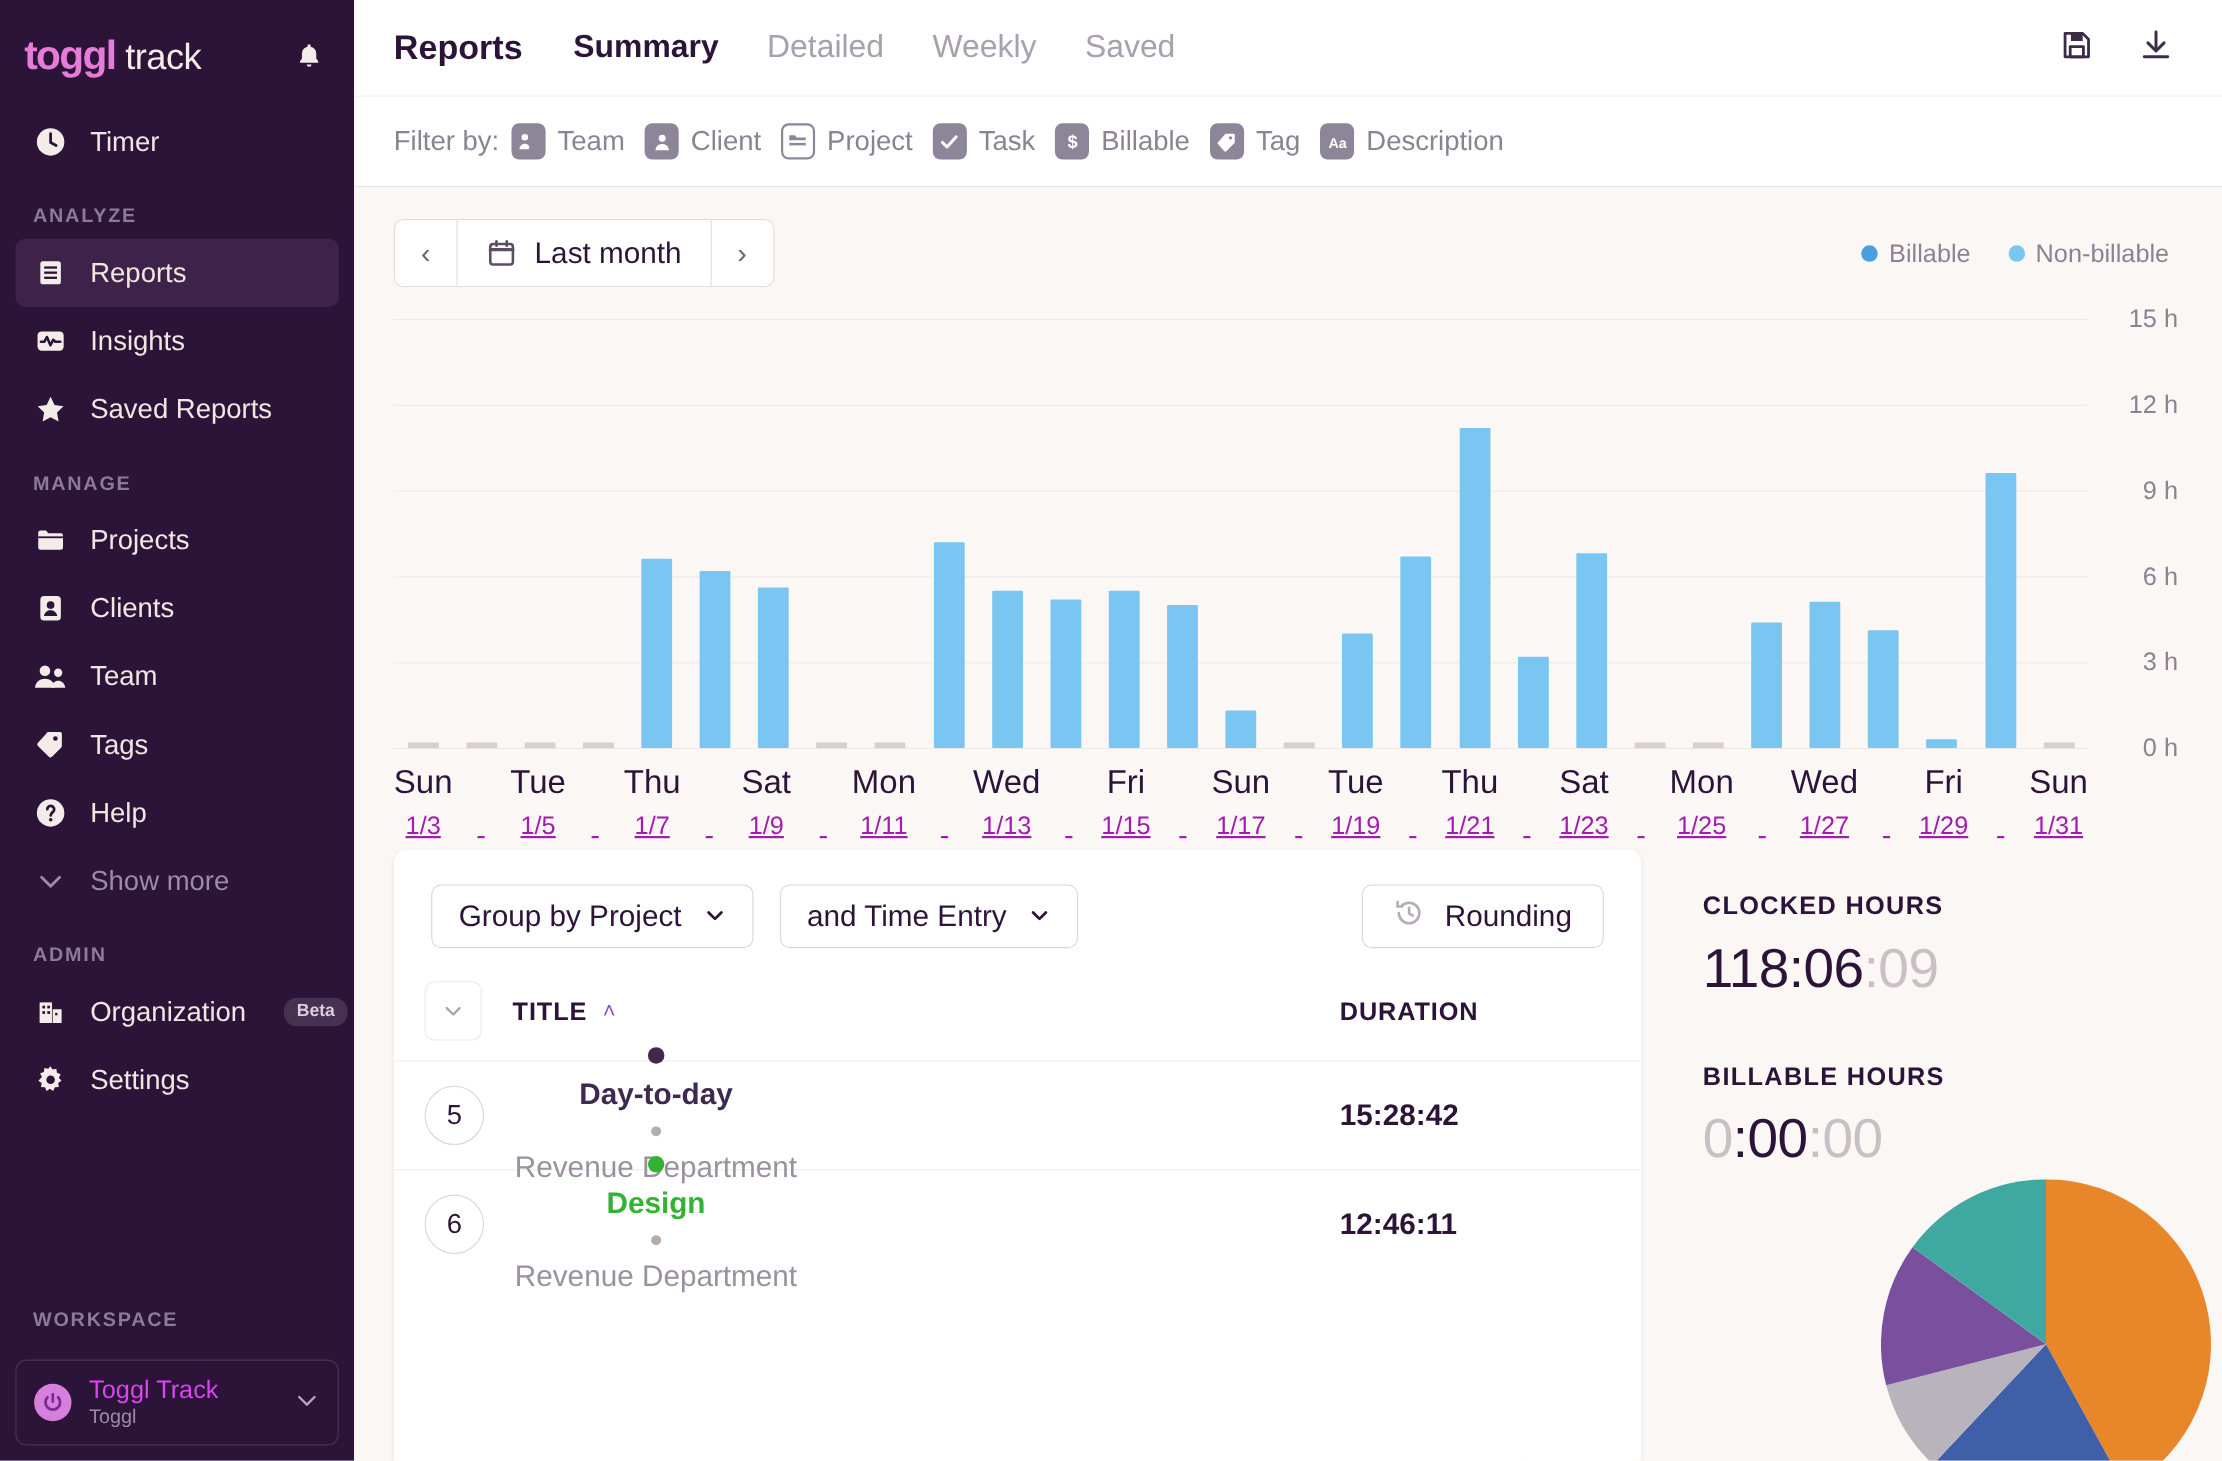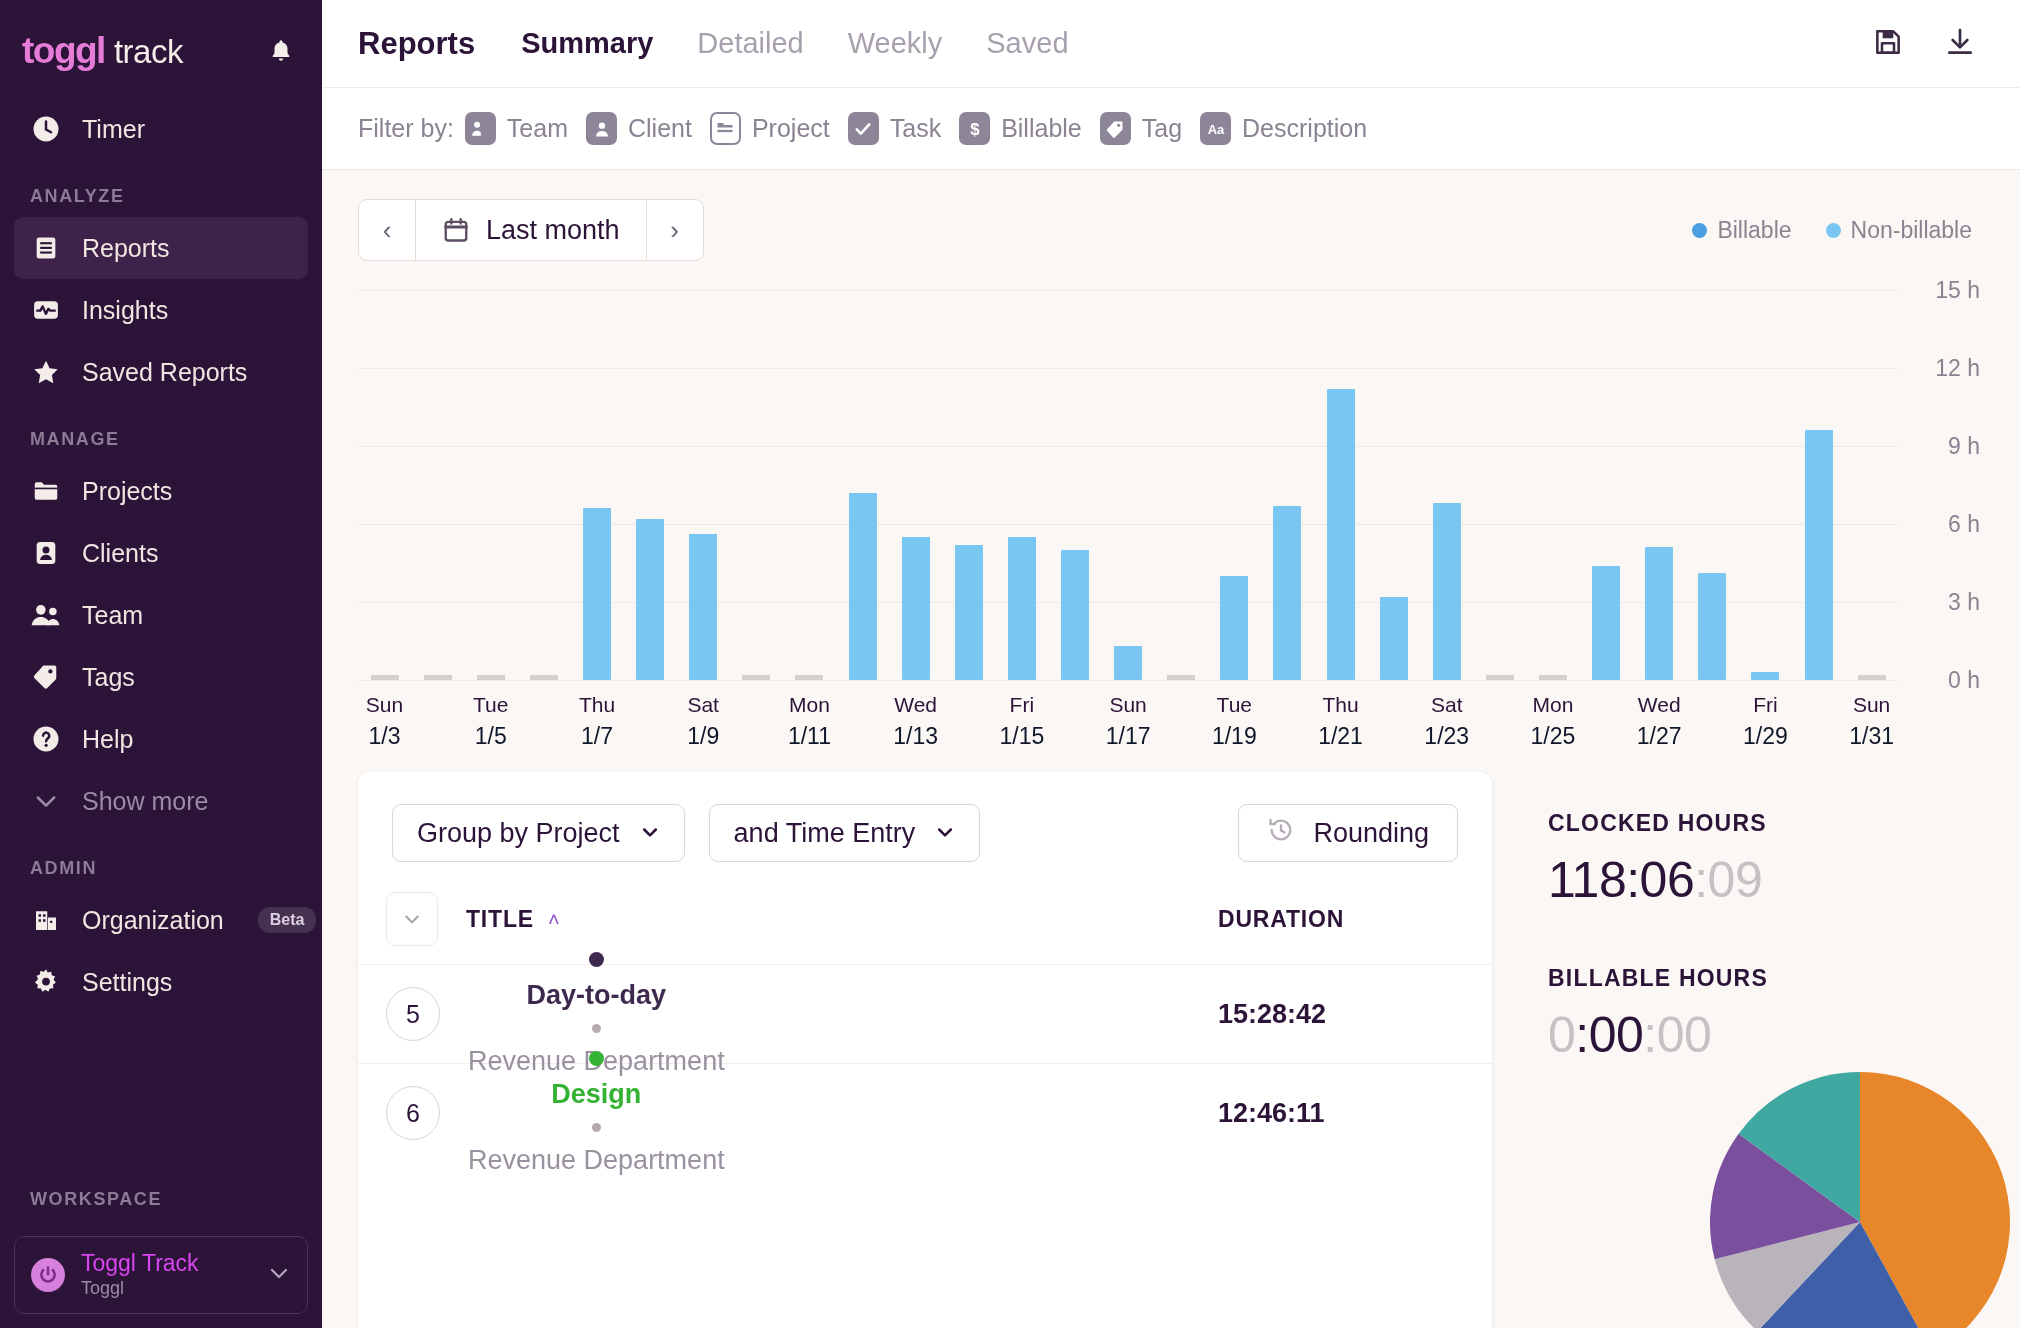--- a/index.html
+++ b/index.html
@@ -107,22 +107,22 @@
   .ylabels { position: absolute; right: 0; top: 0; bottom: 0; width: 82px; }
   .ylabel { position: absolute; right: 4px; font-size: 23px; color: #8b8391; transform: translateY(-50%); }
   .bars { position: absolute; left: 0; right: 0; bottom: 0; top: 0; display: flex; align-items: flex-end; }
   .bar-slot { flex: 1; display: flex; justify-content: center; align-items: flex-end; height: 100%; }
   .bar { width: 28px; background: #7ac6f2; border-radius: 1px; }
   .bar.zero { height: 5px; background: #d7cfcb; border-radius: 0; }
 
   .xaxis { margin: 0 36px; height: 92px; position: relative; }
   .xaxis-inner { position: absolute; left: 0; right: 86px; top: 10px; display: flex; }
   .xslot { flex: 1; text-align: center; }
-  .xday { font-size: 21px; color: #2c1338; line-height: 1.45; }
-  .xdate { font-size: 23px; color: #0f172a; line-height: 1.4; }
+  .xday { font-size: 30px; color: #2c1338; line-height: 1.45; }
+  .xdate { font-size: 23px; color: #a21caf; line-height: 1.4; text-decoration: underline; }
 
   
   .bottom { display: flex; padding: 0 36px; gap: 0; height: 600px; }
   .panel {
     width: 1134px; background: #fff; border-radius: 12px 12px 0 0;
     box-shadow: 0 1px 4px rgba(44,19,56,.07);
   }
   .panel-controls { display: flex; align-items: center; padding: 32px 34px 0 34px; }
   .select-btn {
     display: flex; align-items: center; gap: 20px; height: 58px; padding: 0 24px;

